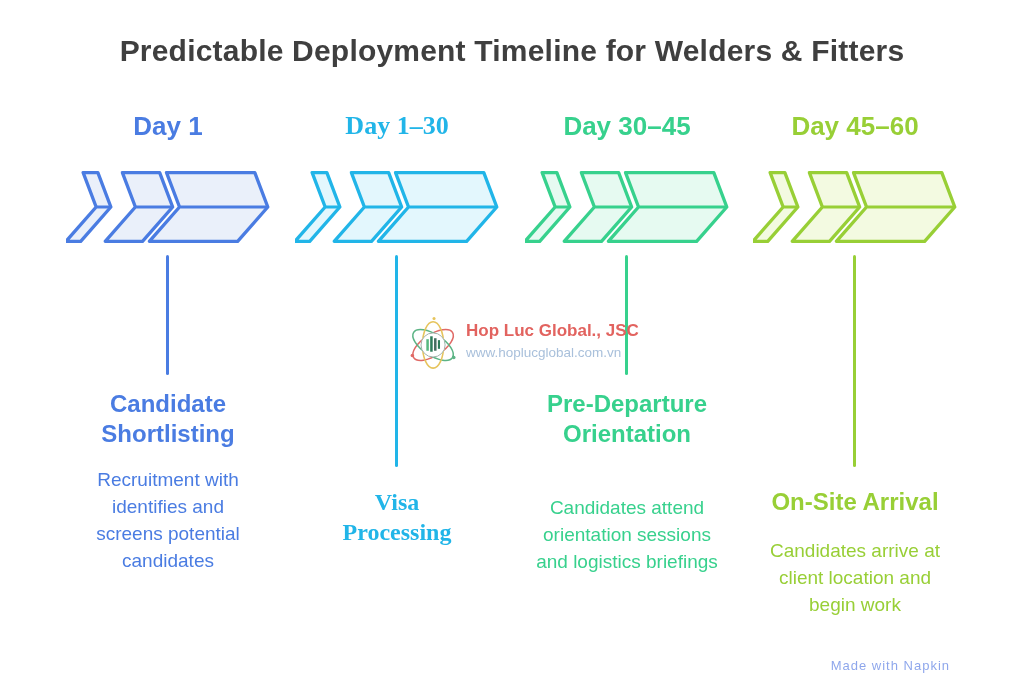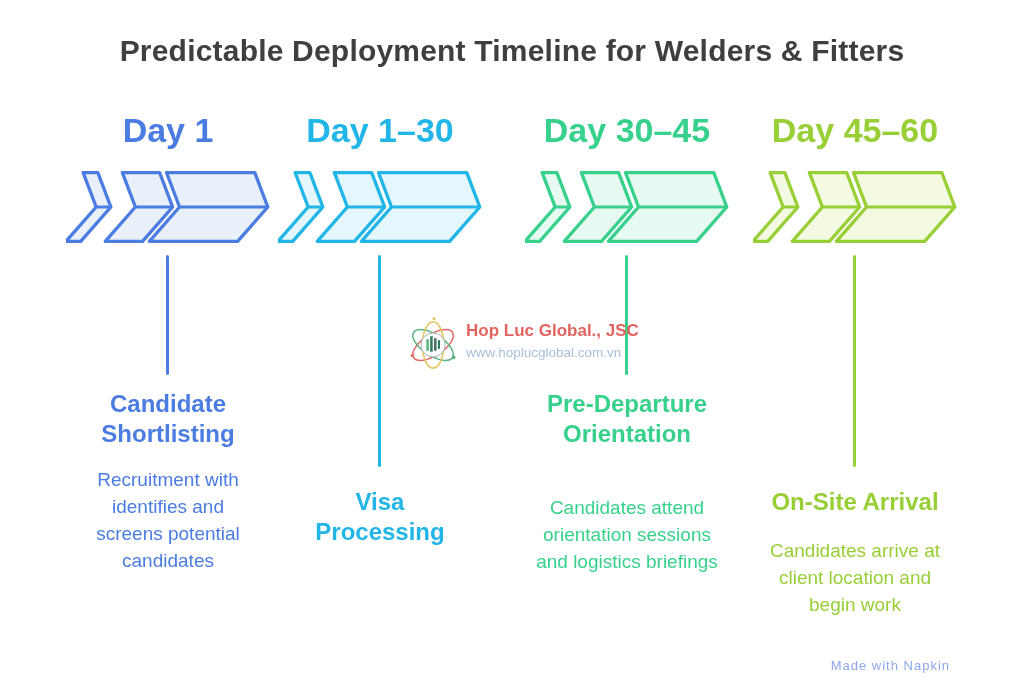--- a/index.html
+++ b/index.html
@@ -6,25 +6,25 @@
   .canvas {
     position:relative; width:1024px; height:683px; background:#ffffff;
     overflow:hidden; font-family:"Liberation Sans", sans-serif;
   }
   .main-title {
     position:absolute; top:34px; left:0; width:100%; margin:0;
     text-align:center; font-size:30px; font-weight:bold; color:#3f3f3f;
     letter-spacing:0.2px;
   }
   .col { position:absolute; top:0; width:220px; height:100%; }
-  .c1 { left:58px; }  .c2 { left:270px; }  .c3 { left:517px; }  .c4 { left:745px; }
+  .c1 { left:58px; }  .c2 { left:287px;font-family:Liberation Serif, serif; }  .c3 { left:517px; }  .c4 { left:745px; }
 
   .day {
     position:absolute; top:111px; width:100%; text-align:center;
-    font-size:34px; font-weight:bold; color:var(--accent);
+    font-size:26px; font-weight:bold; color:var(--accent);
   }
   .chevrons { position:absolute; top:171px; left:8px; }
   .chevrons polygon { fill:var(--fill); stroke:var(--accent); stroke-width:3.4; stroke-linejoin:round; }
   .chevrons line    { stroke:var(--accent); stroke-width:3.0; stroke-linecap:round; }
 
   .connector {
     position:absolute; top:255px; left:108px; width:3px;
     background:var(--accent); border-radius:2px;
   }
   .high .connector { height:120px; }

